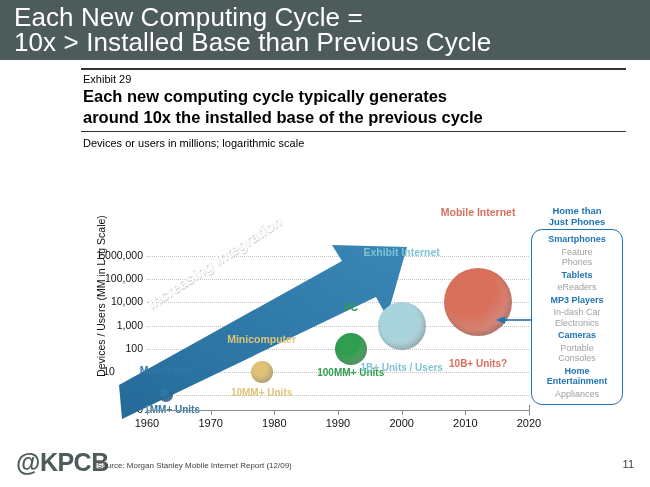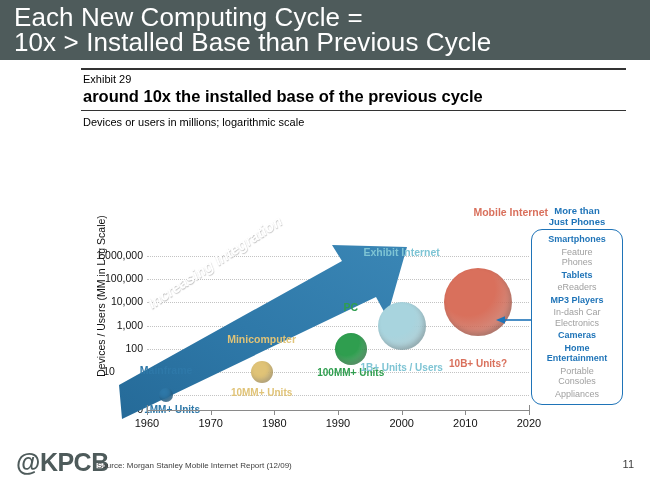--- a/index.html
+++ b/index.html
@@ -104,20 +104,21 @@
   <div class="tline">Each New Computing Cycle =</div>
   <div class="tline">10x &gt; Installed Base than Previous Cycle</div>
 </div>
 
 <div id="slide-body">
 
   <div id="exhibit">
     <div class="rule-top"></div>
     <div id="exhibit-label">Exhibit 29</div>
     <div id="exhibit-headline">
+      <div>Each new computing cycle typically generates</div>
       <div>around 10x the installed base of the previous cycle</div>
     </div>
     <div class="rule-bot"></div>
     <div id="exhibit-sub">Devices or users in millions; logarithmic scale</div>
   </div>
 
   <div id="plot-area">
 
     <div id="ylabel">Devices / Users (MM in Log Scale)</div>
     <div id="yticks-wrap">
@@ -161,21 +162,21 @@
         <div class="bubble" style="left: 241.6px; top: 300.833px; width: 22px; height: 22px; background: radial-gradient(circle at 35% 30%, rgb(224, 195, 119) 0%, rgb(224, 195, 119) 42%, rgba(0, 0, 0, 0.22) 140%); box-shadow: rgba(0, 0, 0, 0.18) -2px -3px 5px inset;"></div>
         <div class="bub-label" style="left: 182.6px; top: 272.833px; width: 140px; color: rgb(224, 195, 119); font-size: 10.5px; line-height: 12px; white-space: normal;">Minicomputer</div>
         <div class="bub-value" style="left: 192.6px; top: 326.833px; width: 120px; color: rgb(224, 195, 119); font-size: 10px; line-height: 11.5px;">10MM+ Units</div>
         <div class="bubble" style="left: 325.733px; top: 272.667px; width: 32px; height: 32px; background: radial-gradient(circle at 35% 30%, rgb(47, 158, 79) 0%, rgb(47, 158, 79) 42%, rgba(0, 0, 0, 0.22) 140%); box-shadow: rgba(0, 0, 0, 0.18) -2px -3px 5px inset;"></div>
         <div class="bub-label" style="left: 271.733px; top: 240.667px; width: 140px; color: rgb(47, 158, 79); font-size: 10.5px; line-height: 12px; white-space: normal;">PC</div>
         <div class="bub-value" style="left: 281.733px; top: 306.667px; width: 120px; color: rgb(47, 158, 79); font-size: 10px; line-height: 11.5px;">100MM+ Units</div>
         <div class="bubble" style="left: 368.667px; top: 241.5px; width: 48px; height: 48px; background: radial-gradient(circle at 35% 30%, rgb(168, 212, 222) 0%, rgb(168, 212, 222) 42%, rgba(0, 0, 0, 0.22) 140%); box-shadow: rgba(0, 0, 0, 0.18) -2px -3px 5px inset;"></div>
         <div class="bub-label" style="left: 322.667px; top: 185.5px; width: 140px; color: rgb(126, 196, 212); font-size: 10.5px; line-height: 12px; white-space: normal;">Exhibit Internet</div>
         <div class="bub-value" style="left: 332.667px; top: 301.5px; width: 120px; color: rgb(126, 196, 212); font-size: 10px; line-height: 11.5px;">1B+ Units / Users</div>
         <div class="bubble" style="left: 435.067px; top: 208.333px; width: 68px; height: 68px; background: radial-gradient(circle at 35% 30%, rgb(217, 112, 92) 0%, rgb(217, 112, 92) 42%, rgba(0, 0, 0, 0.22) 140%); box-shadow: rgba(0, 0, 0, 0.18) -2px -3px 5px inset;"></div>
-        <div class="bub-label" style="left: 399.067px; top: 146.333px; width: 140px; color: rgb(217, 112, 92); font-size: 10.5px; line-height: 12px; white-space: normal; text-align: right;">Mobile Internet</div>
+        <div class="bub-label" style="left: 399.067px; top: 146.333px; width: 140px; color: rgb(217, 112, 92); font-size: 10.5px; line-height: 12px; white-space: normal;">Mobile Internet</div>
         <div class="bub-value" style="left: 409.067px; top: 298.333px; width: 120px; color: rgb(217, 112, 92); font-size: 10px; line-height: 11.5px;">10B+ Units?</div>
       </div>
 
     <div id="xaxis-line"></div>
     <div id="xticks">
         <div class="xtickmark" style="left: 138px;"></div>
         <div class="xtick" style="left: 138px;">1960</div>
         <div class="xtickmark" style="left: 201.667px;"></div>
         <div class="xtick" style="left: 201.667px;">1970</div>
         <div class="xtickmark" style="left: 265.333px;"></div>
@@ -192,21 +193,21 @@
         <div class="axis-cap" style="left: 520px;"></div>
       </div>
 
     <svg id="callout-arrow" viewBox="0 0 36 10">
       <path d="M 36,5 L 8,5" stroke="#1f74b8" stroke-width="1.6" fill="none"></path>
       <polygon points="0,5 9,1.2 9,8.8" fill="#1f74b8"></polygon>
     </svg>
 
     <div id="callout">
       <div id="callout-title">
-        <div>More than</div>
+        <div>Home than</div>
         <div>Just Phones</div>
       </div>
       <div id="callout-box">
           <div class="callout-item on">
             <div>Smartphones</div>
           </div>
           <div class="callout-item off">
             <div>Feature</div>
             <div>Phones</div>
           </div>
@@ -219,27 +220,27 @@
           <div class="callout-item on">
             <div>MP3 Players</div>
           </div>
           <div class="callout-item off">
             <div>In-dash Car</div>
             <div>Electronics</div>
           </div>
           <div class="callout-item on">
             <div>Cameras</div>
           </div>
+          <div class="callout-item off">
+            <div>Portable</div>
+            <div>Consoles</div>
+          </div>
           <div class="callout-item on">
             <div>Home</div>
             <div>Entertainment</div>
-          </div>
-          <div class="callout-item off">
-            <div>Portable</div>
-            <div>Consoles</div>
           </div>
           <div class="callout-item off">
             <div>Appliances</div>
           </div>
         </div>
     </div>
 
   </div>
 </div>
 

